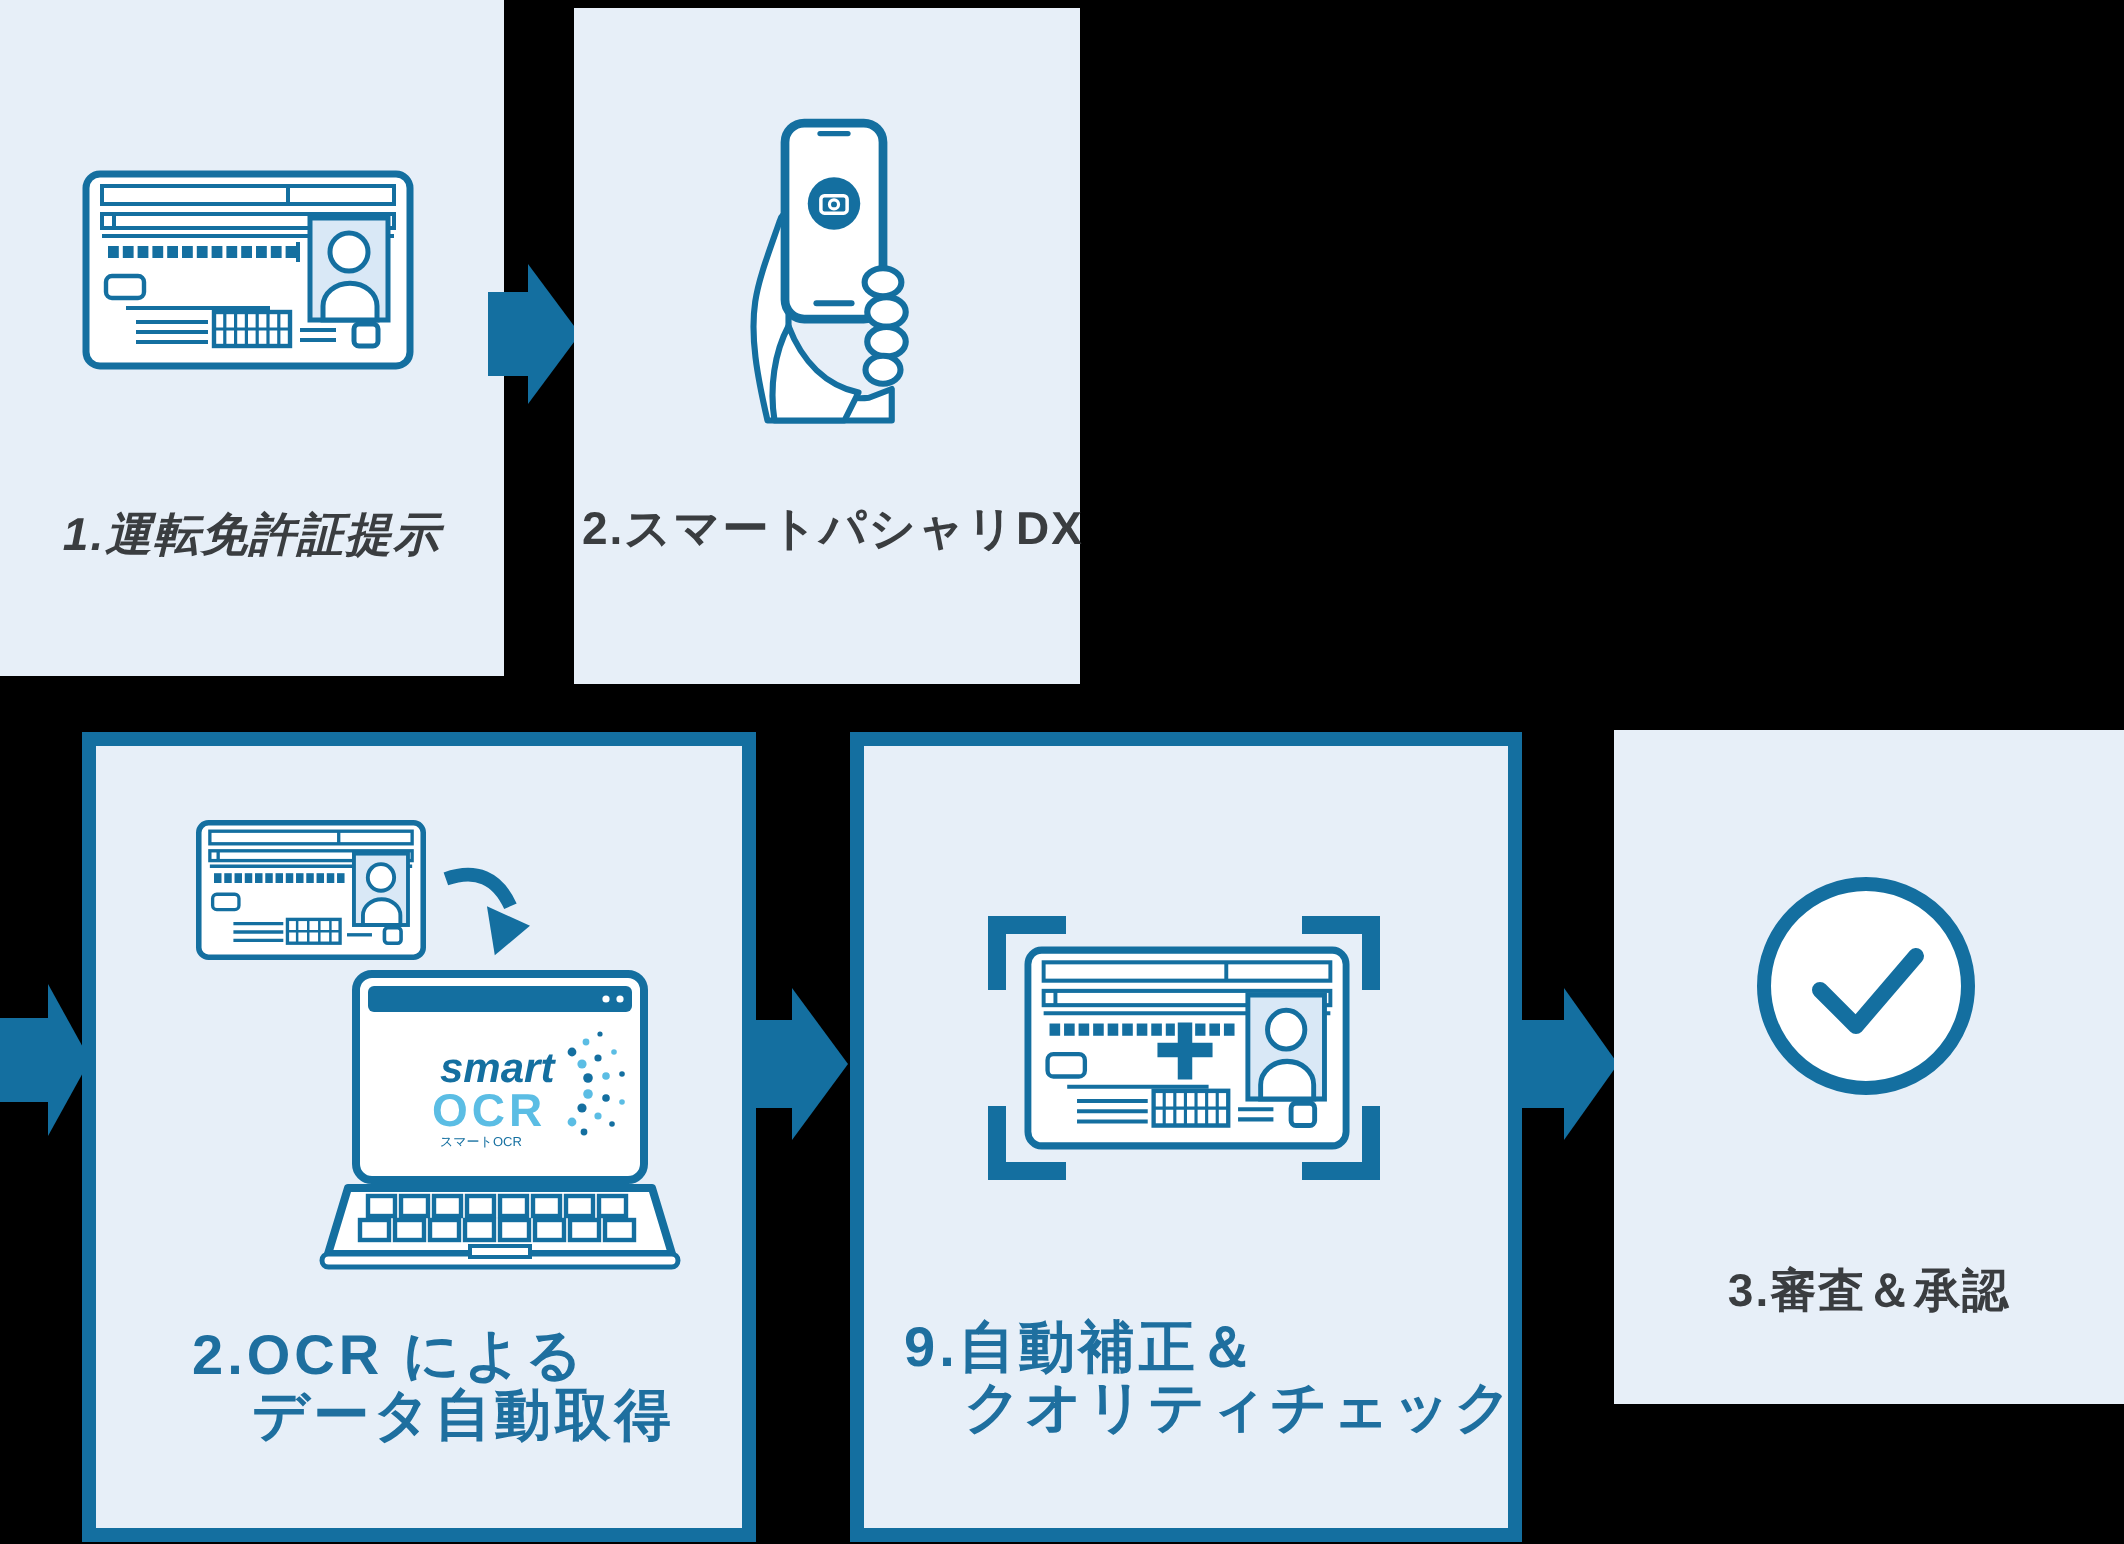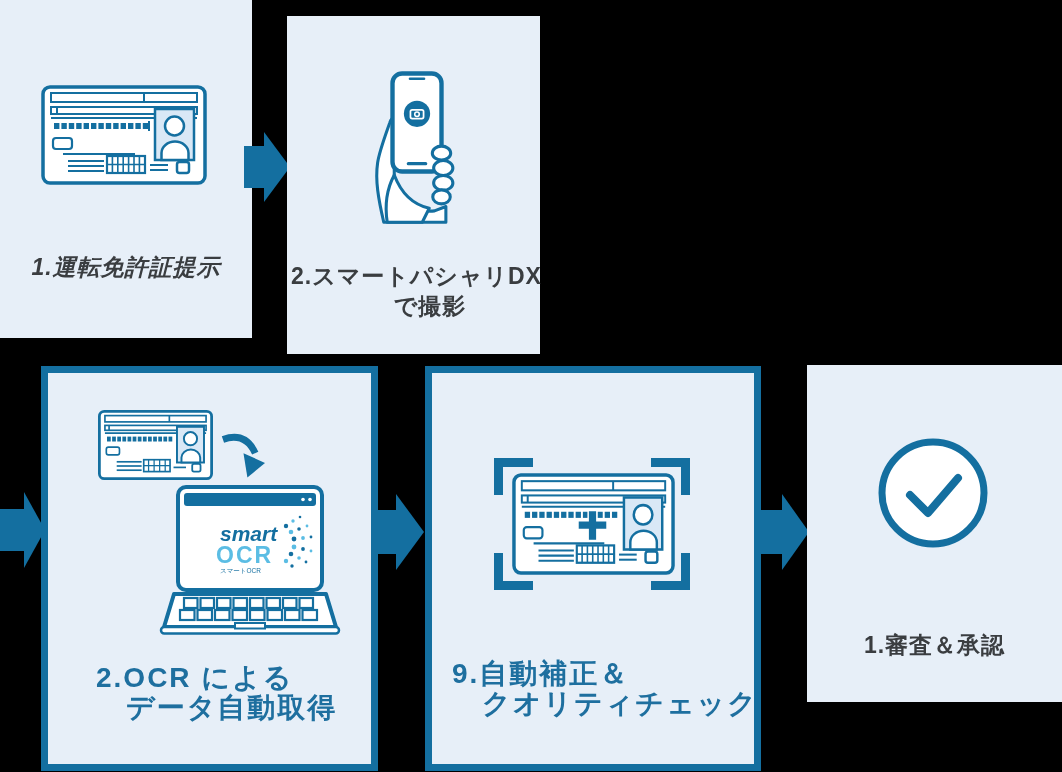--- a/index.html
+++ b/index.html
@@ -94,42 +94,41 @@
       <path d="M120.5 75 v-7 a13 11 0 0 1 27 0 v7 z" fill="#fff" stroke="#146fa0" stroke-width="2.5"></path>
     </svg>
     <div class="abs label label-dark center" style="left:0;top:252px;width:252px;font-style:italic;">1.運転免許証提示</div>
   </div>
 
   <div class="arrow" style="left:244px;top:132px;width:46px;height:70px;">
     <div class="tail" style="left:0;top:14px;width:20px;height:42px;"></div>
     <div class="head" style="left:20px;top:0;border-width:35px 0 35px 26px;"></div>
   </div>
 
-  <div class="panel" style="left:287px;top:16px;width:253px;height:338px;text-align:center;">
+  <div class="panel" style="left:287px;top:4px;width:253px;height:338px;">
 
     <svg class="abs" style="left:74px;top:45px;" width="105" height="172" viewBox="0 0 120 180">
       <path d="M44 25 C45 30 46 31 51 32 C46 33 45 34 44 39 C43 34 42 33 37 32 C42 31 43 30 44 25 Z" fill="#ccdcee"></path>
       <path d="M86 58.5 C86.8 62.5 87.6 63.3 91.5 64 C87.6 64.7 86.8 65.5 86 69.5 C85.2 65.5 84.4 64.7 80.5 64 C84.4 63.3 85.2 62.5 86 58.5 Z" fill="#ccdcee"></path>
       <path d="M40 68 C40.9 72.5 41.7 73.3 46 74 C41.7 74.7 40.9 75.5 40 80 C39.1 75.5 38.3 74.7 34 74 C38.3 73.3 39.1 72.5 40 68 Z" fill="#ccdcee"></path>
       <path d="M26 176 C20 150 16 128 19 108 C21 95 26 82 33 62 C35 55 43 54 41 63 C39 72 38 80 38 90 L38 138 C50 156 66 165 84 163 L97 158 L97 176 Z" fill="#fff" stroke="#146fa0" stroke-width="3.5" stroke-linejoin="round"></path>
       <rect x="36" y="6" width="56" height="112" rx="11" fill="#fff" stroke="#146fa0" stroke-width="5"></rect>
       <line x1="56" y1="12" x2="72" y2="12" stroke="#146fa0" stroke-width="3" stroke-linecap="round"></line>
       <circle cx="64" cy="52" r="15" fill="#146fa0"></circle>
       <rect x="56.5" y="47.5" width="15" height="10" rx="2" fill="none" stroke="#fff" stroke-width="2"></rect>
       <circle cx="64" cy="52.5" r="2.6" fill="none" stroke="#fff" stroke-width="1.8"></circle>
       <line x1="54" y1="109" x2="74" y2="109" stroke="#146fa0" stroke-width="3.5" stroke-linecap="round"></line>
       <ellipse cx="92" cy="97" rx="10.5" ry="8" fill="#fff" stroke="#146fa0" stroke-width="3.5"></ellipse>
       <ellipse cx="94" cy="114" rx="11" ry="8.5" fill="#fff" stroke="#146fa0" stroke-width="3.5"></ellipse>
       <ellipse cx="94" cy="131" rx="11" ry="8.5" fill="#fff" stroke="#146fa0" stroke-width="3.5"></ellipse>
       <ellipse cx="92" cy="147" rx="10" ry="8" fill="#fff" stroke="#146fa0" stroke-width="3.5"></ellipse>
       <path d="M38 122 C46 143 60 156 78 160 L70 176 L30 176 C27 157 30 137 38 122 Z" fill="#fff" stroke="#146fa0" stroke-width="3.5" stroke-linejoin="round"></path>
     </svg>
     <div class="abs" style="left:4px;top:245px;">
       <div class="label label-dark">2.スマートパシャリDX</div>
-      <div class="label label-dark ml-27">で撮影</div>
     </div>
   </div>
 
   <div class="arrow" style="left:0;top:492px;width:45px;height:76px;">
     <div class="tail" style="left:0;top:17px;width:24px;height:42px;"></div>
     <div class="head" style="left:24px;top:0;border-width:38px 0 38px 21px;"></div>
   </div>
 
   <div class="panel bordered" style="left:41px;top:366px;width:323px;height:391px;"></div>
 
@@ -296,16 +295,16 @@
   <div class="arrow" style="left:761px;top:494px;width:48px;height:76px;">
     <div class="tail" style="left:0;top:16px;width:21px;height:44px;"></div>
     <div class="head" style="left:21px;top:0;border-width:38px 0 38px 27px;"></div>
   </div>
 
   <div class="panel" style="left:807px;top:365px;width:255px;height:337px;">
     <svg class="abs" style="left:70px;top:72px;" width="112" height="112" viewBox="0 0 112 112">
       <circle cx="56" cy="56" r="51" fill="#fff" stroke="#146fa0" stroke-width="7"></circle>
       <path d="M33 58 L51 76 L81 41" fill="none" stroke="#146fa0" stroke-width="8" stroke-linecap="round" stroke-linejoin="round"></path>
     </svg>
-    <div class="abs label label-dark center" style="left:0;top:265px;width:255px;">1.審査＆承認</div>
+    <div class="abs label label-dark center" style="left:0;top:265px;width:255px;">3.審査＆承認</div>
   </div>
 
 </div>
 
 </body></html>

